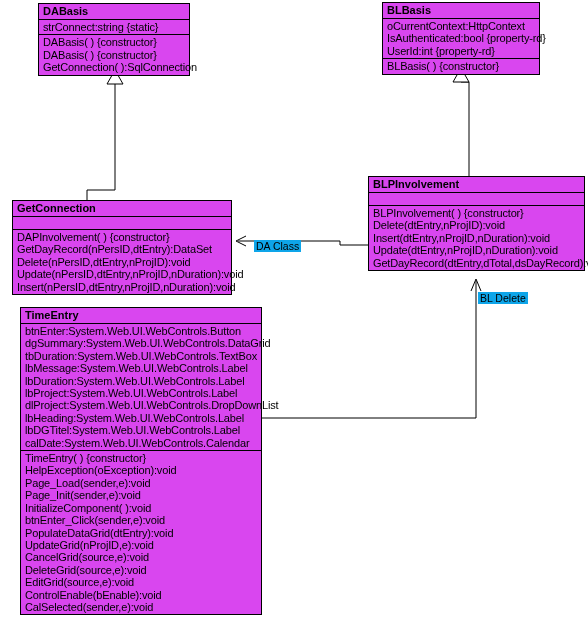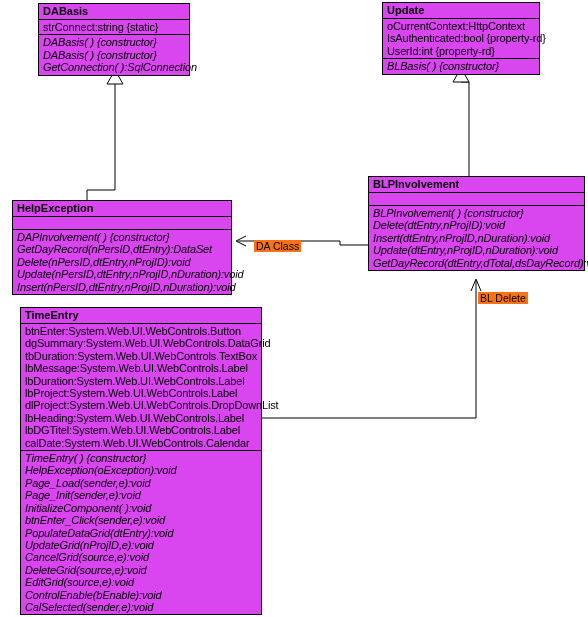--- a/index.html
+++ b/index.html
@@ -5,26 +5,26 @@
   html,body{margin:0;padding:0;background:#ffffff;}
   body{width:588px;height:617px;position:relative;overflow:hidden;
        font-family:"Liberation Sans","DejaVu Sans",sans-serif;color:#000;}
   #canvas{position:absolute;inset:0;width:588px;height:617px;}
   svg.wires{position:absolute;left:0;top:0;width:588px;height:617px;pointer-events:none;}
 
   .umlbox{position:absolute;box-sizing:border-box;border:1px solid #000;background:#d946ef;}
   .uml-title{box-sizing:border-box;border-bottom:1px solid #000;padding:1px 3px 1px 4px;
              font-weight:bold;font-size:11px;line-height:13px;white-space:nowrap;}
   .uml-attrs{box-sizing:border-box;border-bottom:1px solid #000;padding:1px 3px 1px 4px;}
-  .uml-ops{box-sizing:border-box;padding:1px 3px 1px 4px;font-style:italic;}
+  .uml-ops{box-sizing:border-box;padding:1px 3px 1px 4px;}
   .uml-row{font-size:11px;line-height:12.4px;white-space:nowrap;letter-spacing:-0.15px;}
   .uml-attrs.empty{height:13px;padding:0;}
 
   .edge-label{position:absolute;font-size:10.5px;line-height:12px;white-space:nowrap;
-              background:#f97316;padding:0 2px;}
+              background:#0ea5e9;padding:0 2px;}
 </style>
 </head>
 <body>
 
 <div id="canvas">
 
   <svg class="wires" viewBox="0 0 588 617" xmlns="http://www.w3.org/2000/svg">
 
     <g>
       <polyline points="87,200 87,190 115,190 115,84" fill="none" stroke="#000" stroke-width="1"></polyline>
@@ -53,33 +53,33 @@
       <div class="uml-row">strConnect:string {static}</div>
     </div>
     <div class="uml-ops">
       <div class="uml-row">DABasis( ) {constructor}</div>
       <div class="uml-row">DABasis( ) {constructor}</div>
       <div class="uml-row">GetConnection( ):SqlConnection</div>
     </div>
   </div>
 
   <div class="umlbox" style="left:382px;top:2px;width:158px;">
-    <div class="uml-title">Update</div>
+    <div class="uml-title">BLBasis</div>
     <div class="uml-attrs">
       <div class="uml-row">oCurrentContext:HttpContext</div>
       <div class="uml-row">IsAuthenticated:bool {property-rd}</div>
       <div class="uml-row">UserId:int {property-rd}</div>
     </div>
     <div class="uml-ops">
       <div class="uml-row">BLBasis( ) {constructor}</div>
     </div>
   </div>
 
   <div class="umlbox" style="left:12px;top:200px;width:220px;">
-    <div class="uml-title">HelpException</div>
+    <div class="uml-title">GetConnection</div>
     <div class="uml-attrs empty"></div>
     <div class="uml-ops">
       <div class="uml-row">DAPInvolvement( ) {constructor}</div>
       <div class="uml-row">GetDayRecord(nPersID,dtEntry):DataSet</div>
       <div class="uml-row">Delete(nPersID,dtEntry,nProjID):void</div>
       <div class="uml-row">Update(nPersID,dtEntry,nProjID,nDuration):void</div>
       <div class="uml-row">Insert(nPersID,dtEntry,nProjID,nDuration):void</div>
     </div>
   </div>
 

